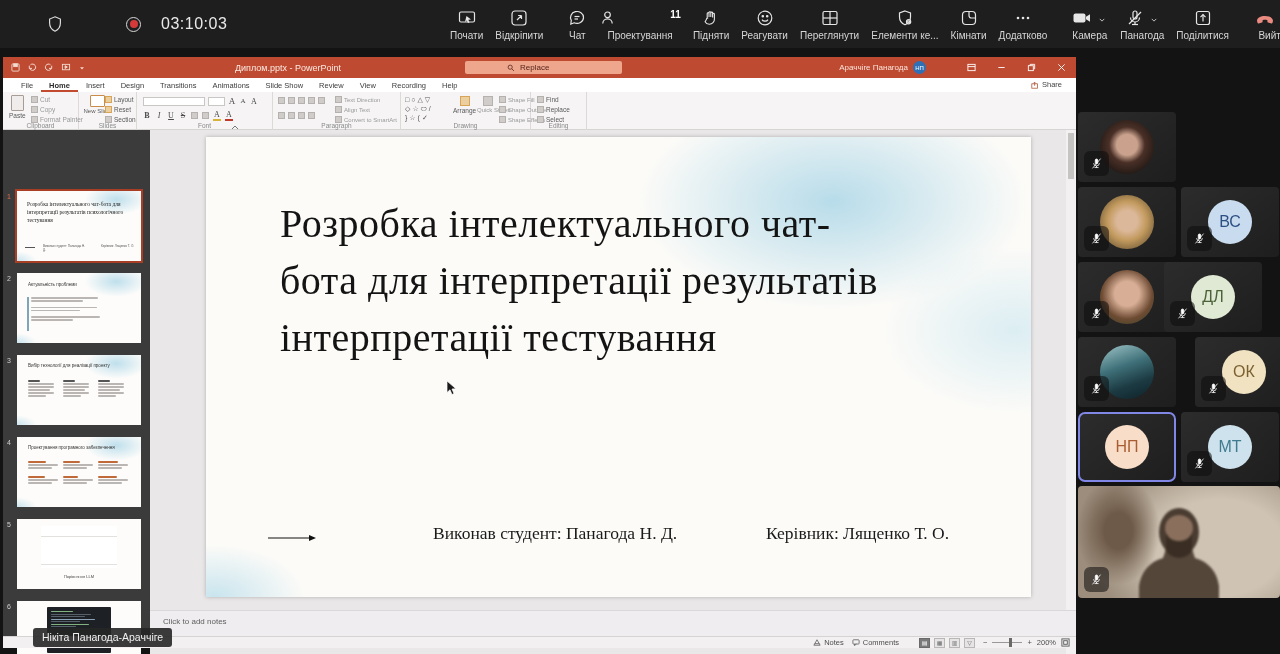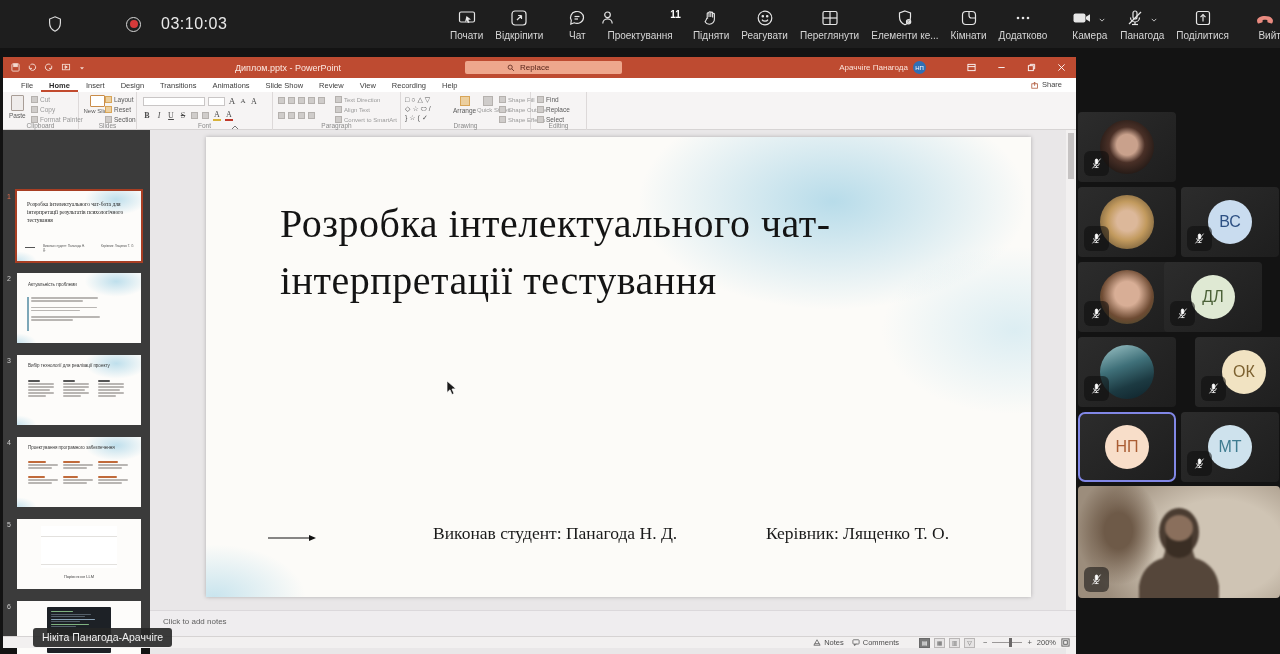--- a/index.html
+++ b/index.html
@@ -640,20 +640,21 @@
       </div>
 
     </div>
 
   </div>
 
   <div id="editor">
     <div id="slide">
       <div id="slide-title">
         <div>Розробка інтелектуального чат-</div>
+        <div>бота для інтерпретації результатів</div>
         <div>інтерпретації тестування</div>
       </div>
       <div id="slide-footer">
         <svg class="arrow" width="48" height="8" viewBox="0 0 48 8">
             <line x1="0" y1="4" x2="42" y2="4" stroke="#111" stroke-width="1.2"></line>
             <path d="M41 1 L48 4 L41 7 Z" fill="#111"></path>
           </svg>
         <span class="author">Виконав студент: Панагода Н. Д.</span>
         <span class="superv">Керівник: Лященко Т. О.</span>
       </div>

